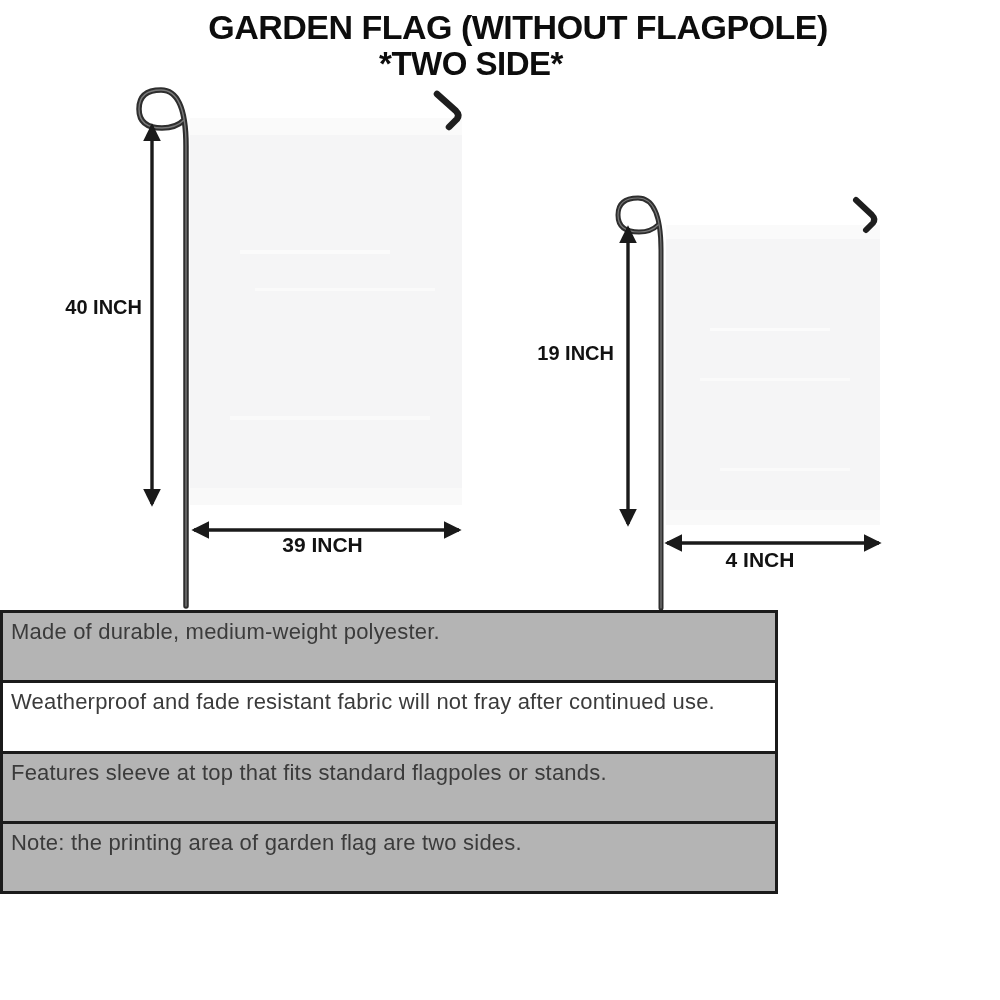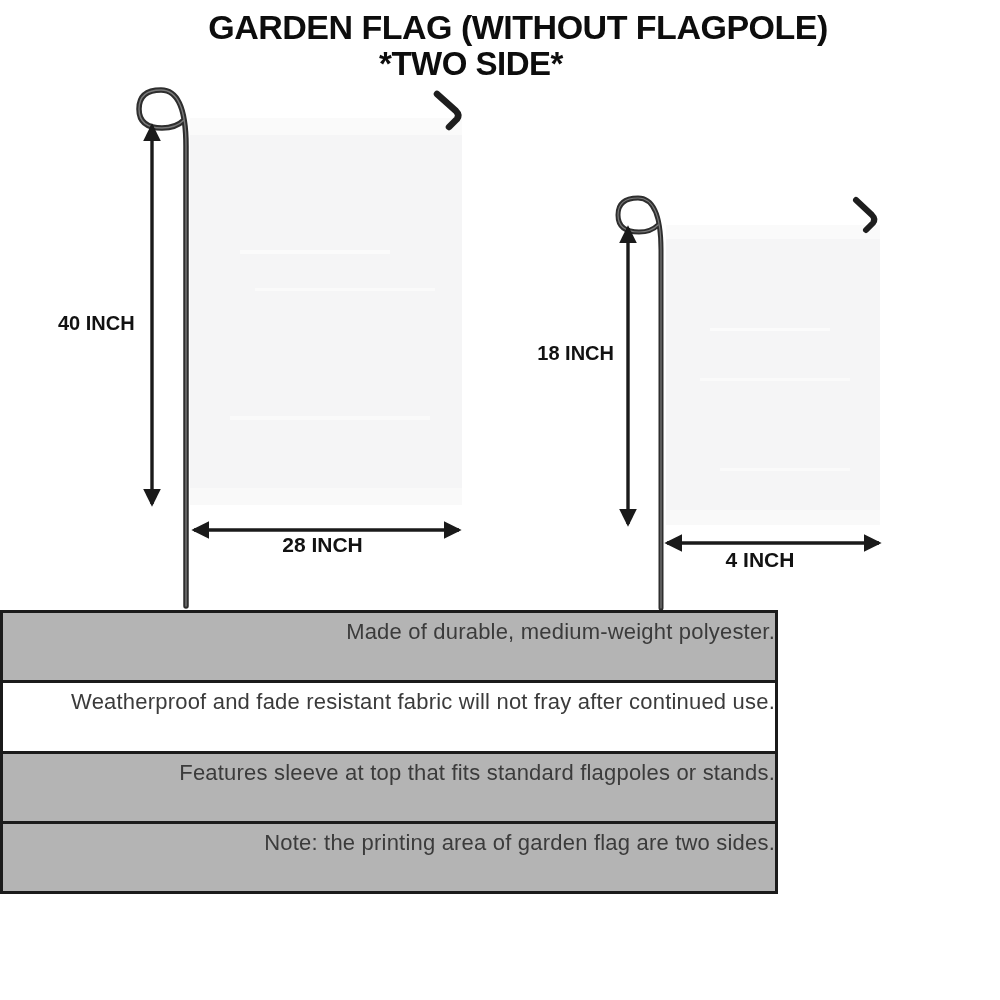--- a/index.html
+++ b/index.html
@@ -17,28 +17,28 @@
     font-size: 33px; font-weight: 800; letter-spacing: -0.5px; line-height: 36px;
     margin-left: -58px;
   }
 
   .diagram-svg { position: absolute; top: 78px; left: 0; }
 
   .dim-label {
     position: absolute; color: #121212; font-weight: 700; font-size: 20px;
     letter-spacing: 0px; white-space: nowrap;
   }
-  .dim-40 { left: 58px;  top: 312px; width: 84px;  text-align: left; }
+  .dim-40 { left: 58px;  top: 296px; width: 84px;  text-align: right; }
   .dim-28 { left: 255px; top: 533px; width: 135px; text-align: center; font-size: 21px; }
   .dim-18 { left: 530px; top: 342px; width: 84px;  text-align: right; }
   .dim-12 { left: 700px; top: 548px; width: 120px; text-align: center; font-size: 21px; }
 
   .features {
     position: absolute; left: 0; top: 610px; width: 778px; height: 284px;
-    border: 3px solid #1b1b1b; display: flex; flex-direction: column; text-align: right;
+    border: 3px solid #1b1b1b; display: flex; flex-direction: column;
   }
   .feature-row {
     flex: 1 1 0; border-bottom: 3px solid #1b1b1b;
     padding: 6px 0 0 8px; font-size: 22px; color: #3b3b3b; letter-spacing: 0.2px;
   }
   .feature-row:last-child { border-bottom: none; }
   .row-shaded { background: #b4b4b4; }
   .row-plain  { background: #ffffff; }
 </style>
 </head>
@@ -83,22 +83,22 @@
     <path d="M 661 530 L 661 172 Q 661 120 638 120 Q 618 120 618 137 Q 618 154 639 154 Q 651 154 658 147" fill="none" stroke="#2e2e2e" stroke-width="5" stroke-linecap="round"></path>
     <path d="M 661 530 L 661 172 Q 661 120 638 120 Q 618 120 618 137 Q 618 154 639 154 Q 651 154 658 147" fill="none" stroke="#7a7a7a" stroke-width="1.2" stroke-linecap="round"></path>
     <path d="M 856 122 L 872 137 Q 876 141 873 145 L 866 152" fill="none" stroke="#1e1e1e" stroke-width="6" stroke-linecap="round" stroke-linejoin="round"></path>
 
     <line x1="628" y1="150" x2="628" y2="446" stroke="#1a1a1a" stroke-width="3.4" marker-start="url(#ah)" marker-end="url(#ah)"></line>
     <line x1="667" y1="465" x2="879" y2="465" stroke="#1a1a1a" stroke-width="3.4" marker-start="url(#ah)" marker-end="url(#ah)"></line>
   </g>
 </svg>
 
 <div class="dim-label dim-40">40 INCH</div>
-<div class="dim-label dim-28">28 INCH</div>
-<div class="dim-label dim-18">18 INCH</div>
+<div class="dim-label dim-28">39 INCH</div>
+<div class="dim-label dim-18">19 INCH</div>
 <div class="dim-label dim-12">4 INCH</div>
 
 <div class="features">
   <div class="feature-row row-shaded">Made of durable, medium-weight polyester.</div>
   <div class="feature-row row-plain">Weatherproof and fade resistant fabric will not fray after continued use.</div>
   <div class="feature-row row-shaded">Features sleeve at top that fits standard flagpoles or stands.</div>
   <div class="feature-row row-shaded">Note: the printing area of garden flag are two sides.</div>
 </div>
 
 </body></html>

